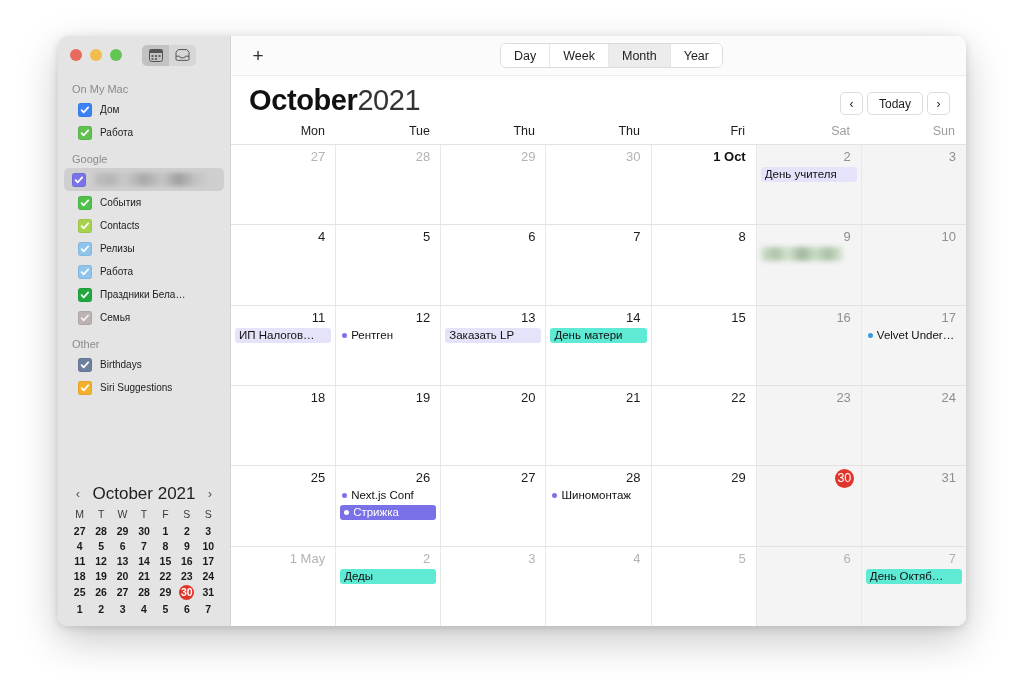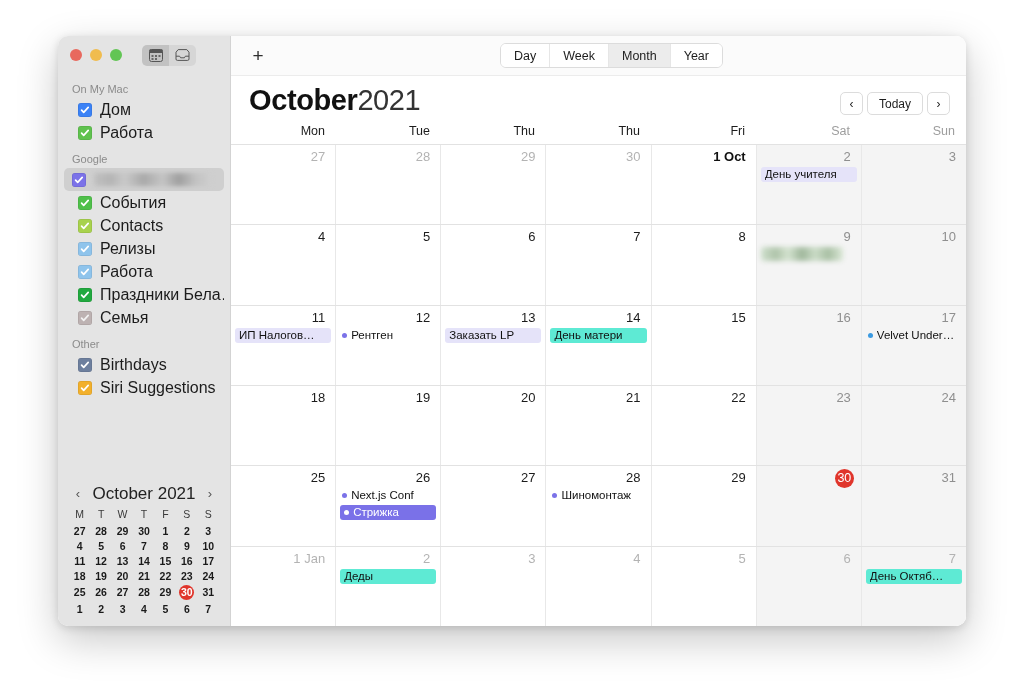--- a/index.html
+++ b/index.html
@@ -75,21 +75,21 @@
   .cal-row.selected { background: #cfcfcf; padding-left: 8px; }
   .cbx {
     width: 14px; height: 14px;
     border-radius: 3px;
     flex-shrink: 0;
     position: relative;
     box-shadow: inset 0 0 0 0.5px rgba(0,0,0,0.13);
   }
   .cbx svg { position: absolute; left: 1px; top: 1px; }
   .cal-label {
-    font-size: 16px;
+    font-size: 10px;
     color: #1c1c1c;
     white-space: nowrap;
     overflow: hidden;
   }
   .redacted {
     height: 13px;
     border-radius: 2px;
     background: linear-gradient(90deg,#c0c0c0 0%,#b4b4b4 14%,#c9c9c9 26%,#a9a9a9 42%,#c4c4c4 58%,#9f9f9f 72%,#c2c2c2 86%,#cfcfcf 100%);
     filter: blur(2.2px);
     width: 118px;
@@ -665,21 +665,21 @@
             </div>
             <div class="cell wknd">
               <div class="daynum today-badge"><i>30</i></div>
             </div>
             <div class="cell wknd">
               <div class="daynum wkndnum">31</div>
             </div>
           </div>
           <div class="wk-row">
             <div class="cell">
-              <div class="daynum other">1 Jan</div>
+              <div class="daynum other">1 May</div>
             </div>
             <div class="cell">
               <div class="daynum other">2</div>
               <div class="ev pill-green">
                 <span style="overflow: hidden; text-overflow: ellipsis; white-space: nowrap;">Деды</span>
               </div>
             </div>
             <div class="cell">
               <div class="daynum other">3</div>
             </div>

